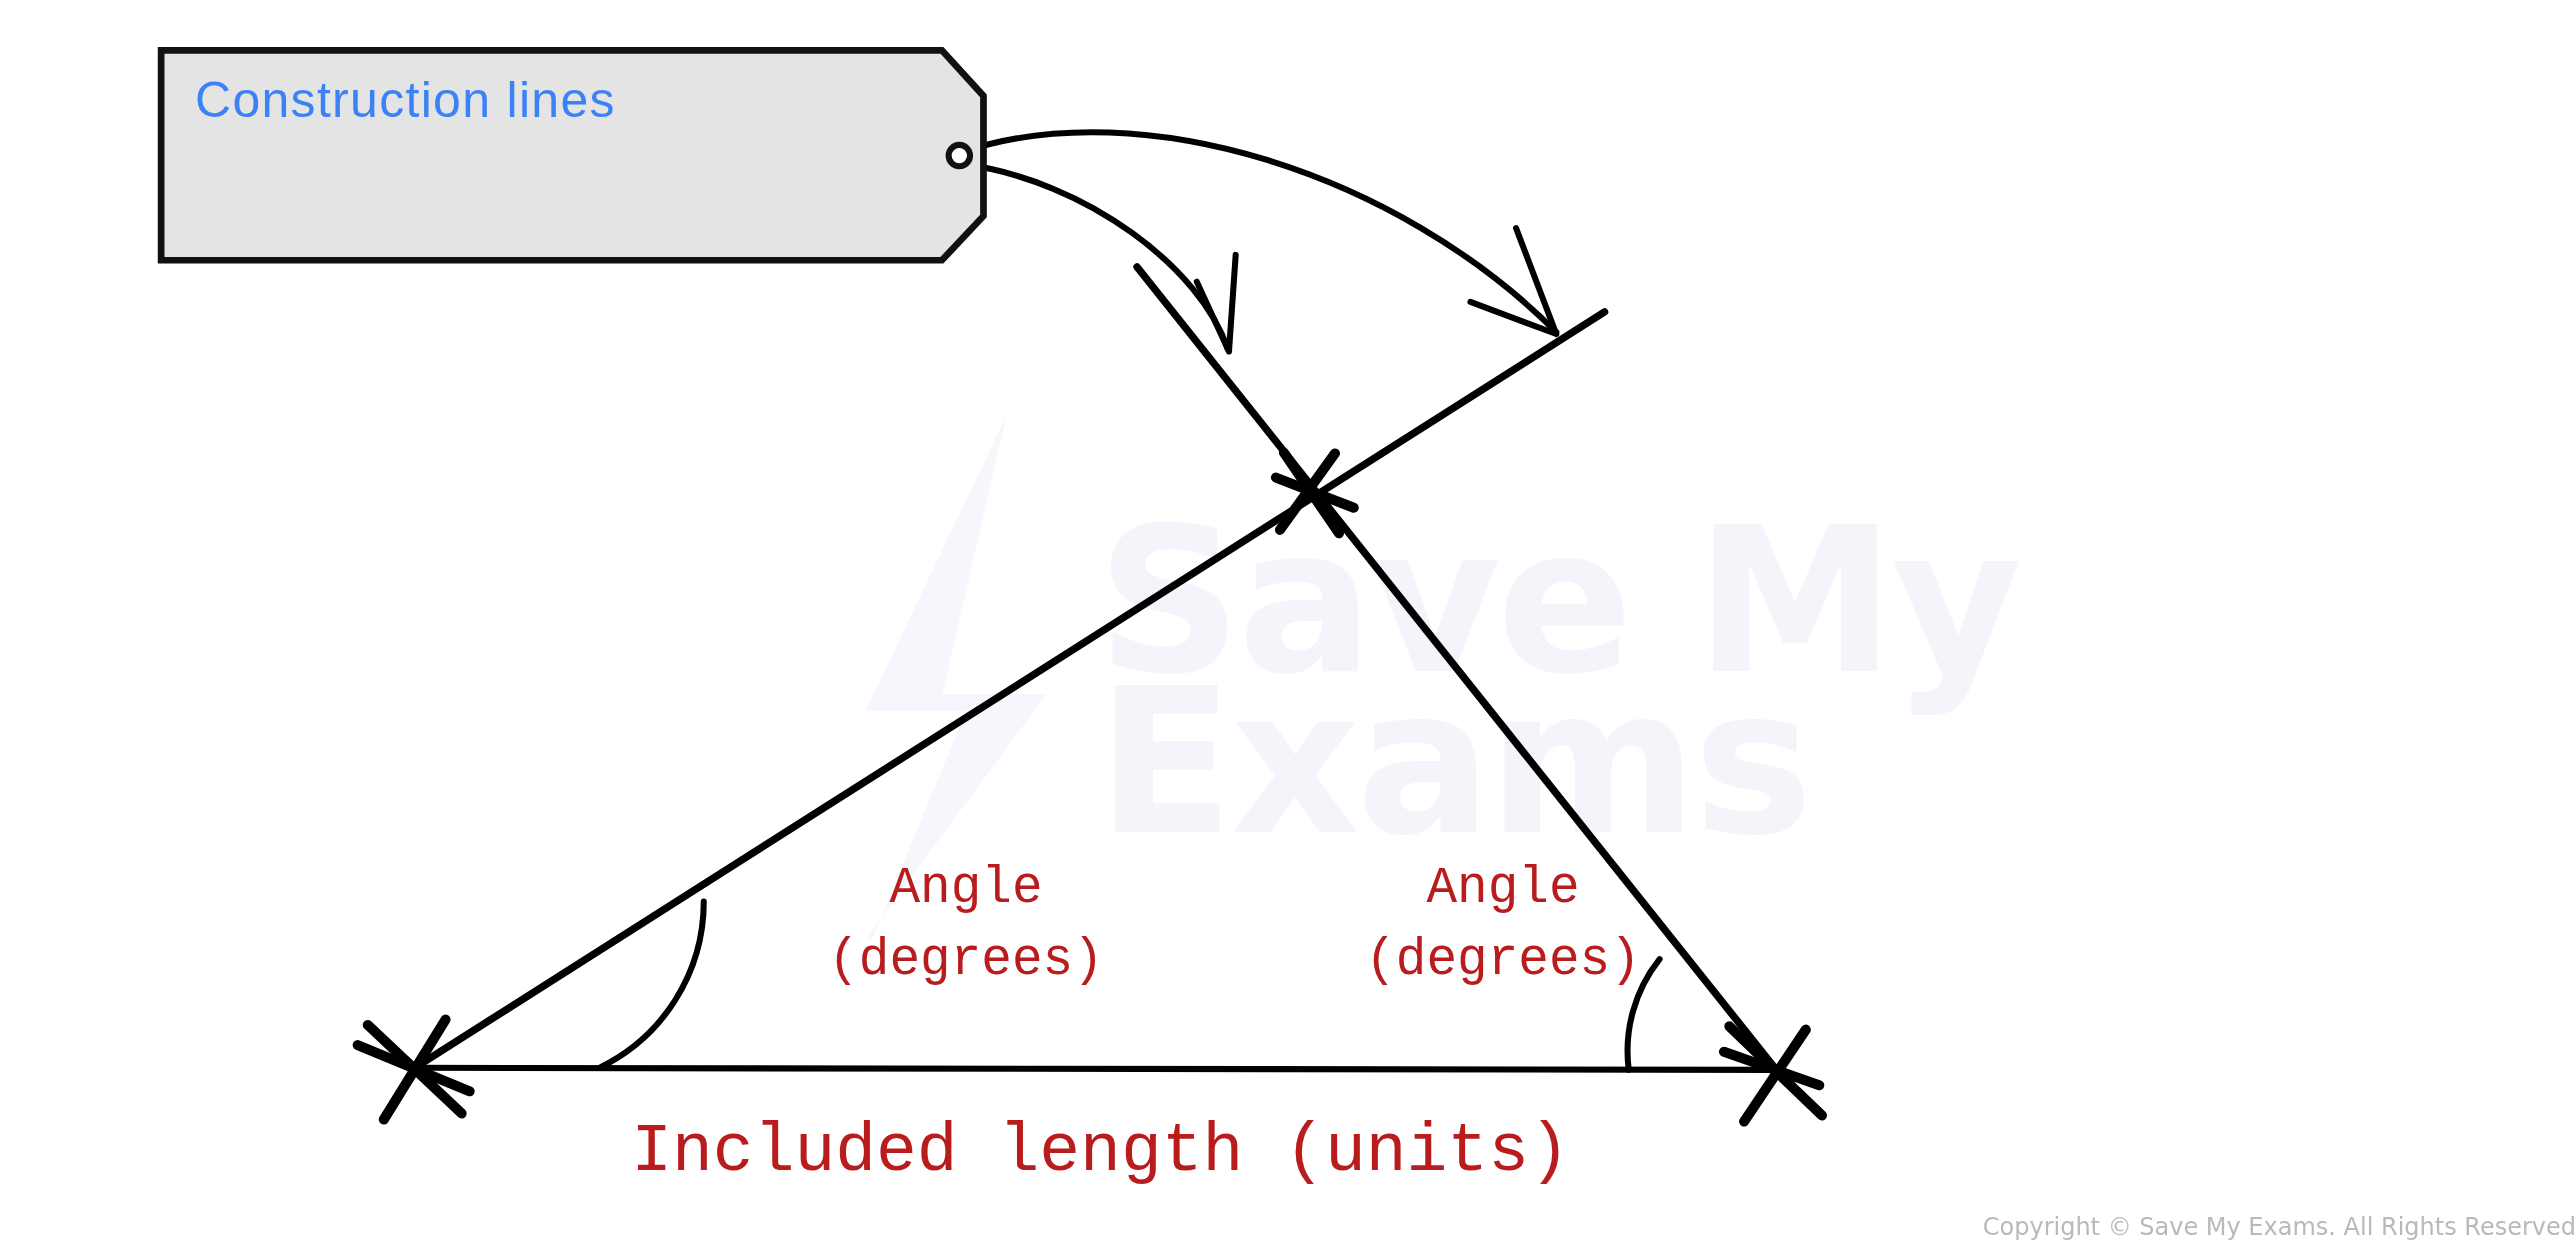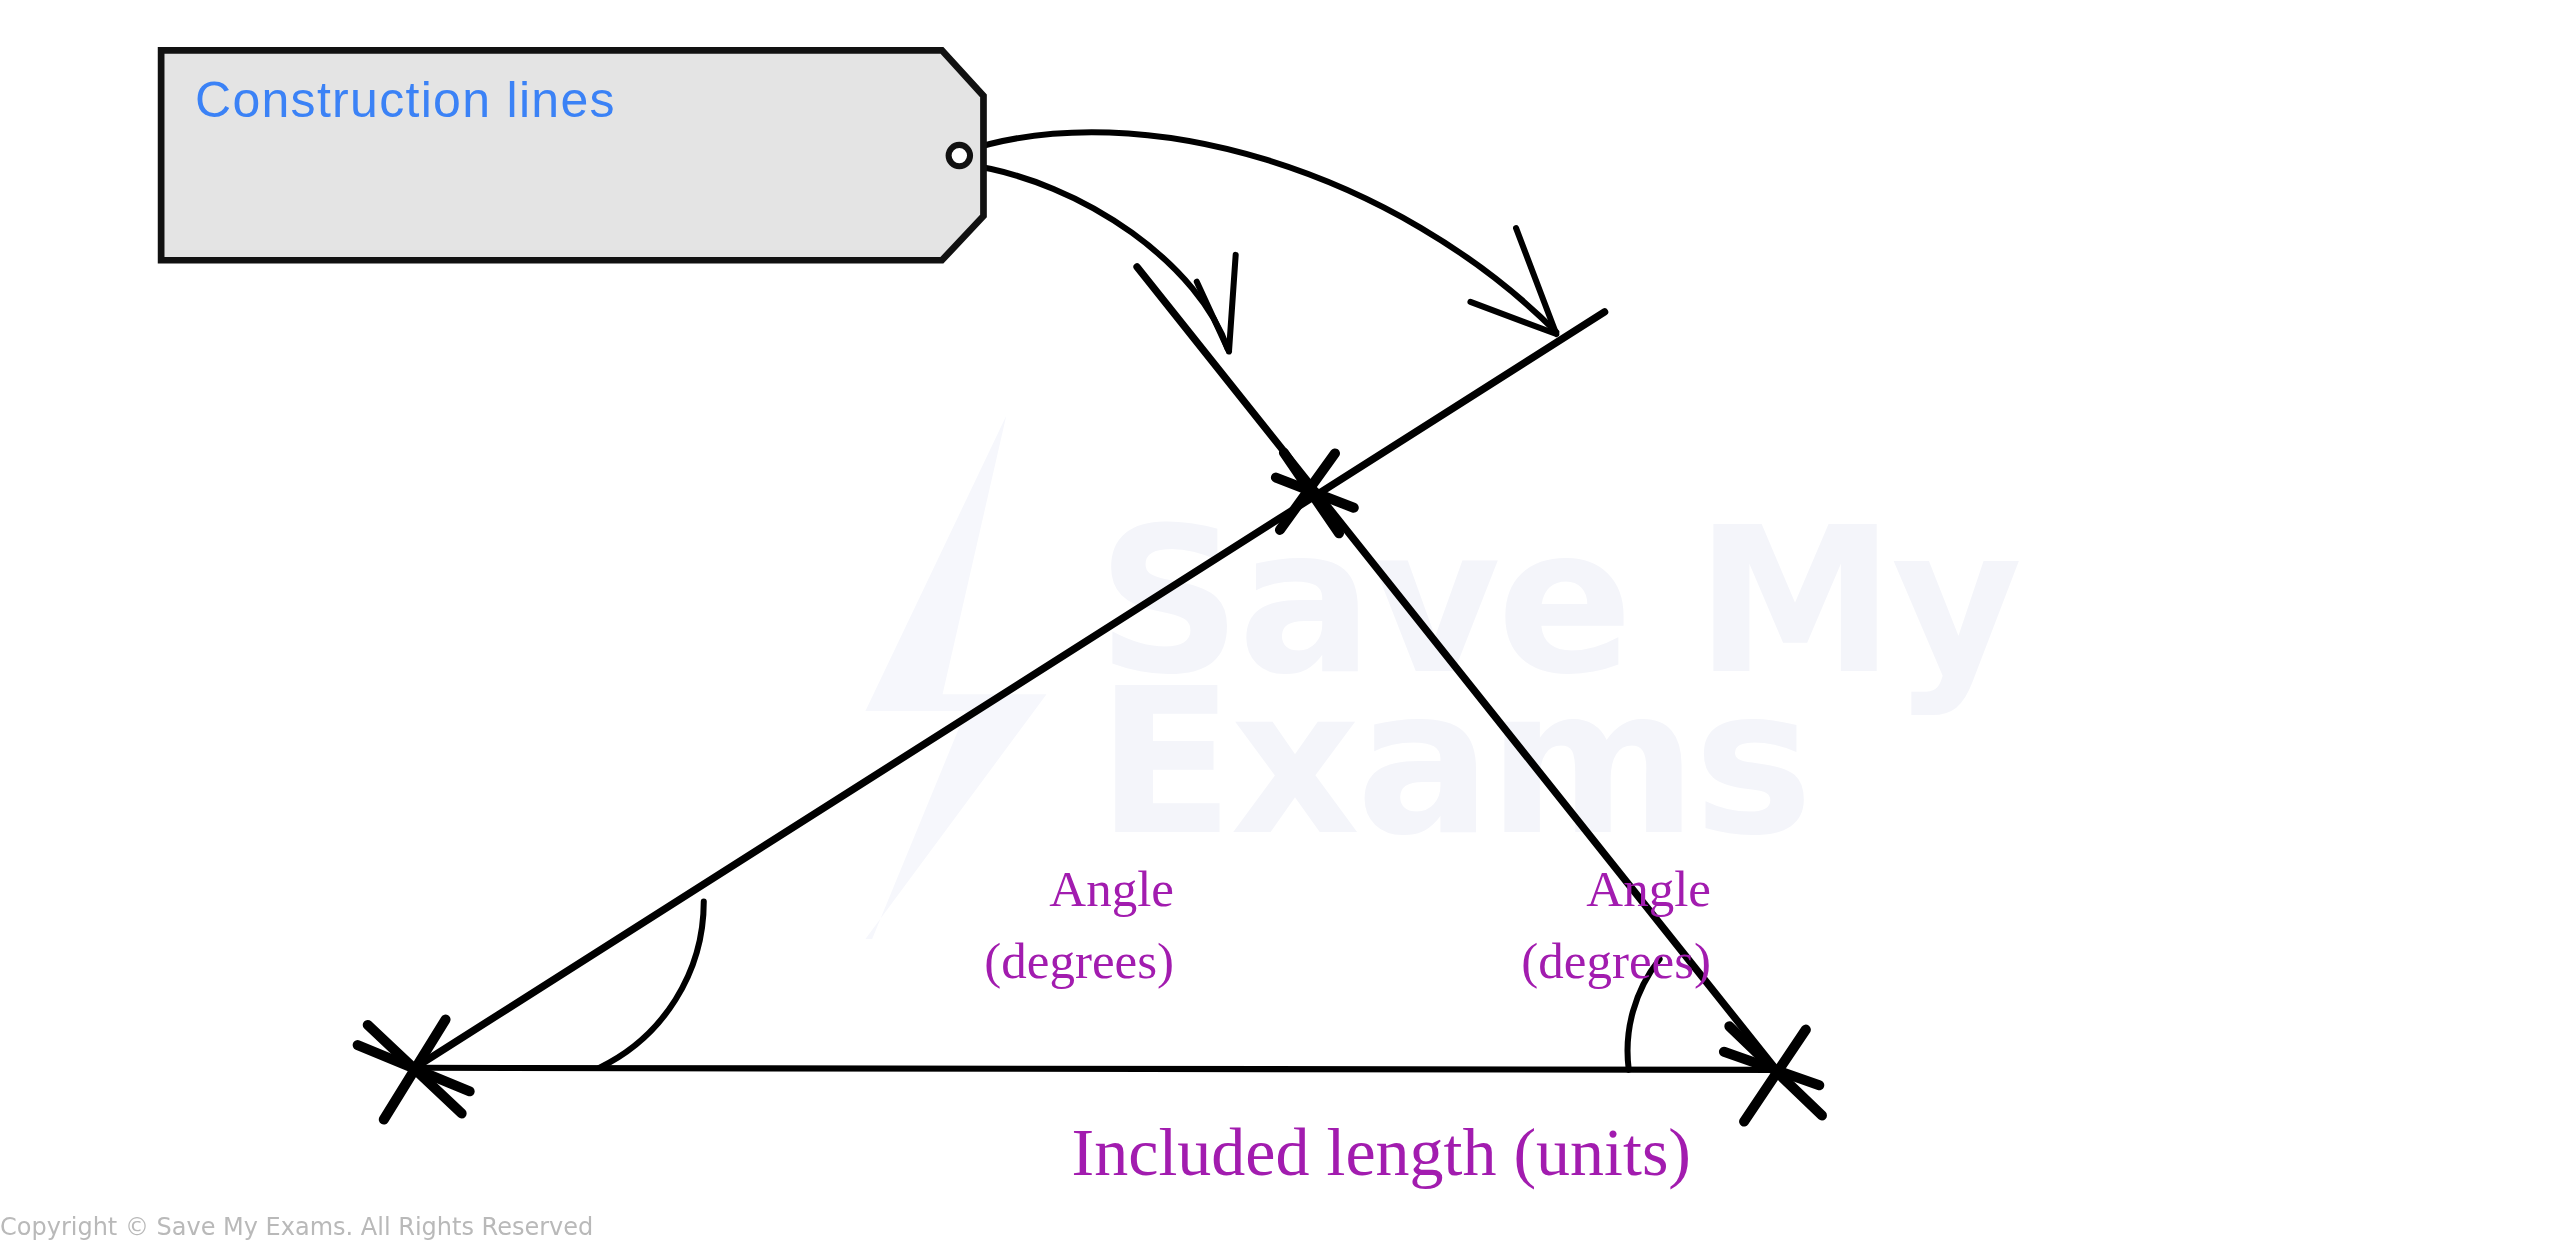--- a/index.html
+++ b/index.html
@@ -107,37 +107,37 @@
     font-size: 50px;
     line-height: 1.52;
     letter-spacing: 1.3px;
     white-space: nowrap;
     pointer-events: none;
   }
   .tag-text div { display: block; }
 
   .geo-label {
     position: absolute;
-    color: #a21caf;
-    font-family: Liberation Serif, serif;
+    color: #b91c1c;
+    font-family: Liberation Mono, monospace;
     font-size: 51px;
     line-height: 1.42;
-    text-align: right;
+    text-align: center;
     white-space: nowrap;
   }
   #angle-label-left  { left: 758px; top: 853px; width: 416px; }
   #angle-label-right { left: 1295px; top: 853px; width: 416px; }
   #length-label      { left: 510px;  top: 1104px; width: 1181px; font-size: 68px; }
 
   #copyright-note {
     position: absolute;
     left: 0;
     top: 1213px;
     width: 2576px;
-    text-align: left;
+    text-align: right;
     color: #b9b9b9;
     font-family: "DejaVu Sans", "Liberation Sans", sans-serif;
     font-size: 24px;
     letter-spacing: 0px;
   }
 </style>
 </head>
 <body>
 
 <div id="stage">

